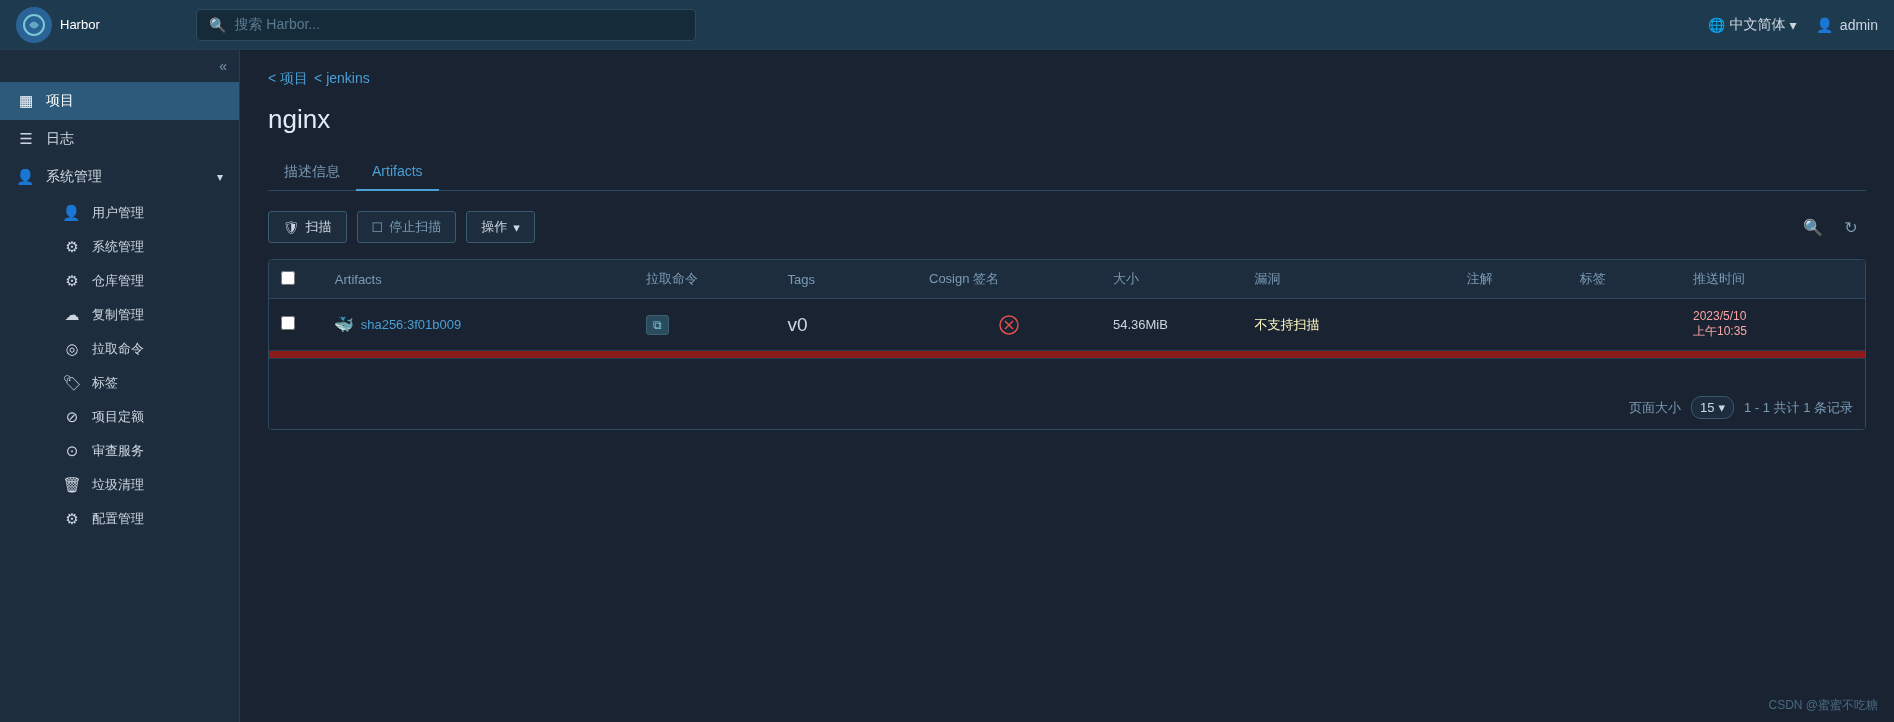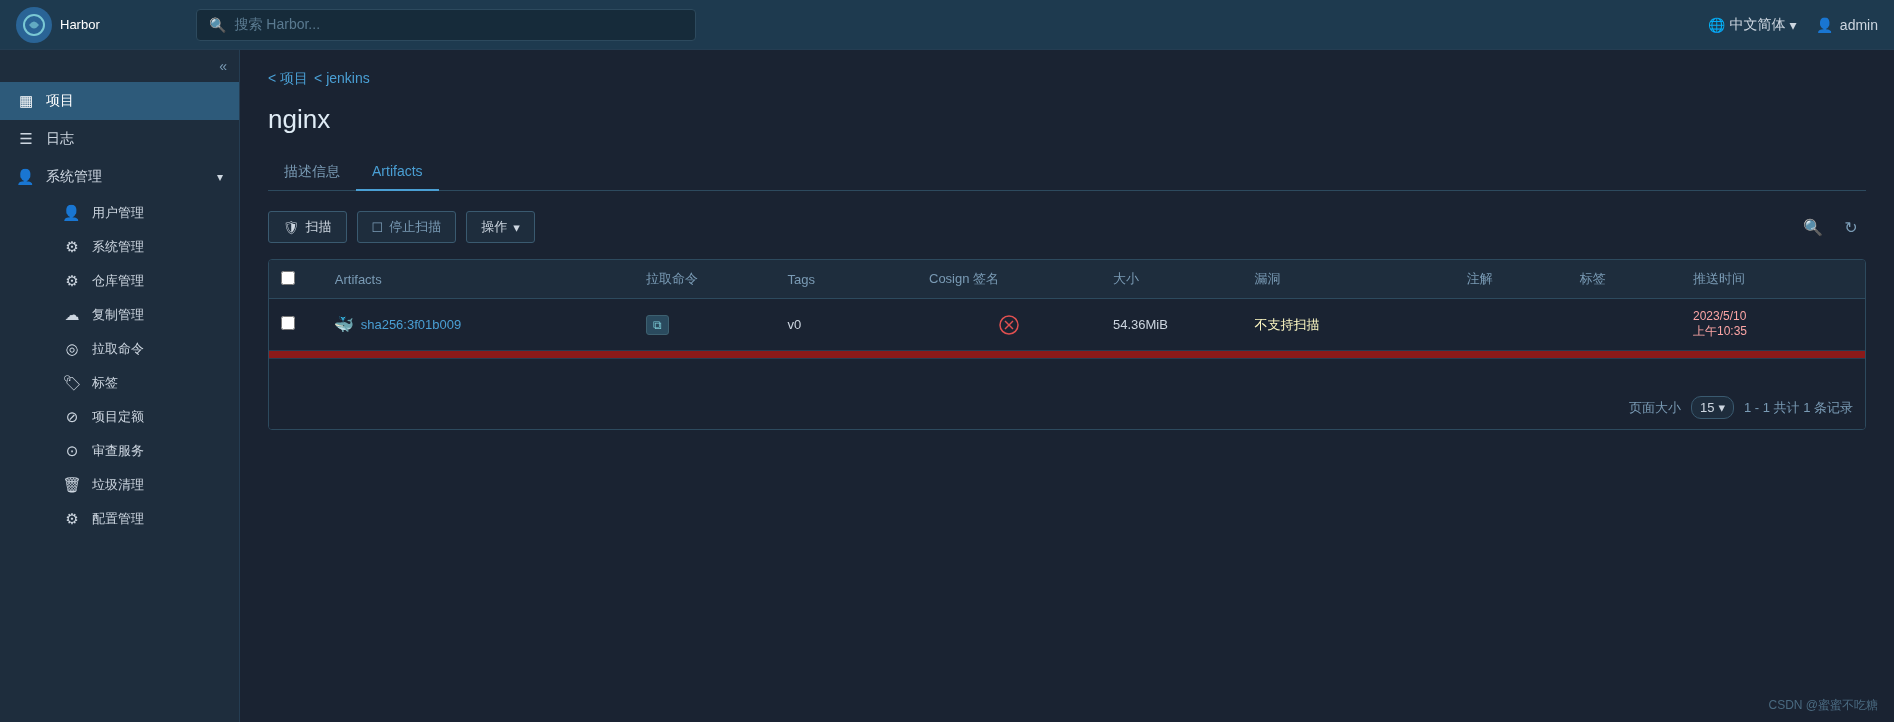--- a/index.html
+++ b/index.html
@@ -327,21 +327,21 @@
 
     .checkbox-input {
       width: 14px;
       height: 14px;
       cursor: pointer;
       accent-color: #4a9fd4;
     }
 
     .tag-badge {
       color: #cdd6e0;
-      font-size: 13px;
+      font-size: 19px;
     }
   </style>
 </head>
 <body>
 
 <div class="navbar">
   <div class="navbar-logo">
     <div class="logo-icon">
       <svg width="22" height="22" viewBox="0 0 22 22" fill="none">
         <circle cx="11" cy="11" r="10" stroke="#7ac8d4" stroke-width="2" fill="none"></circle>

